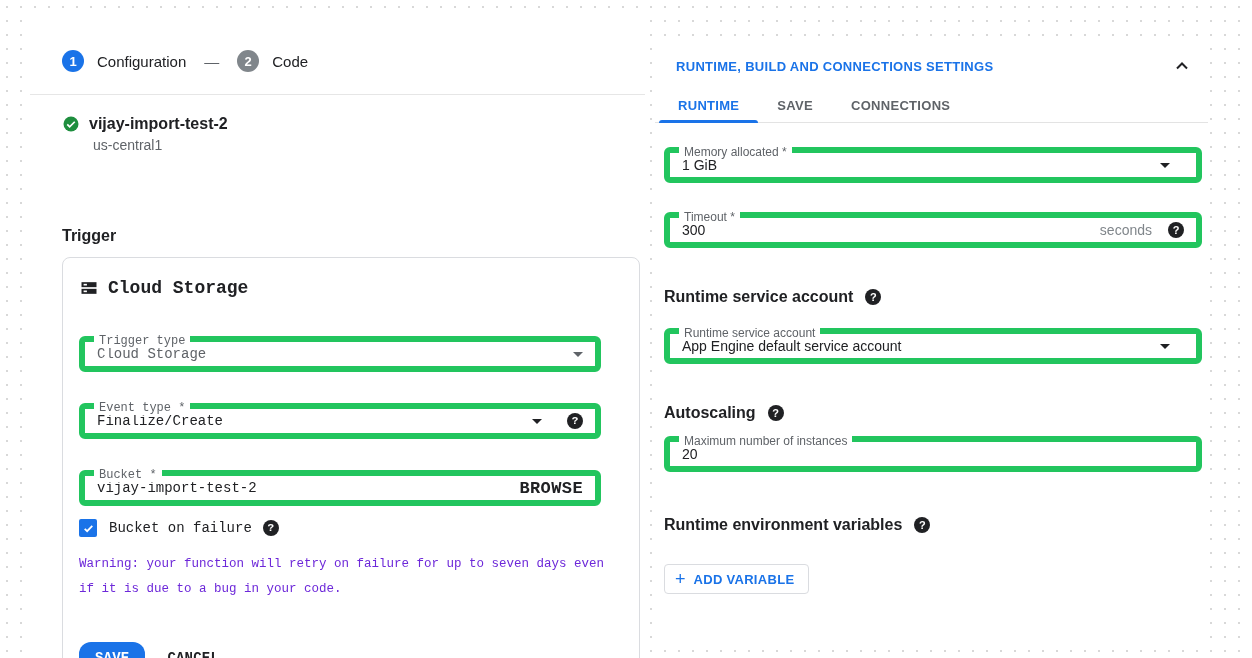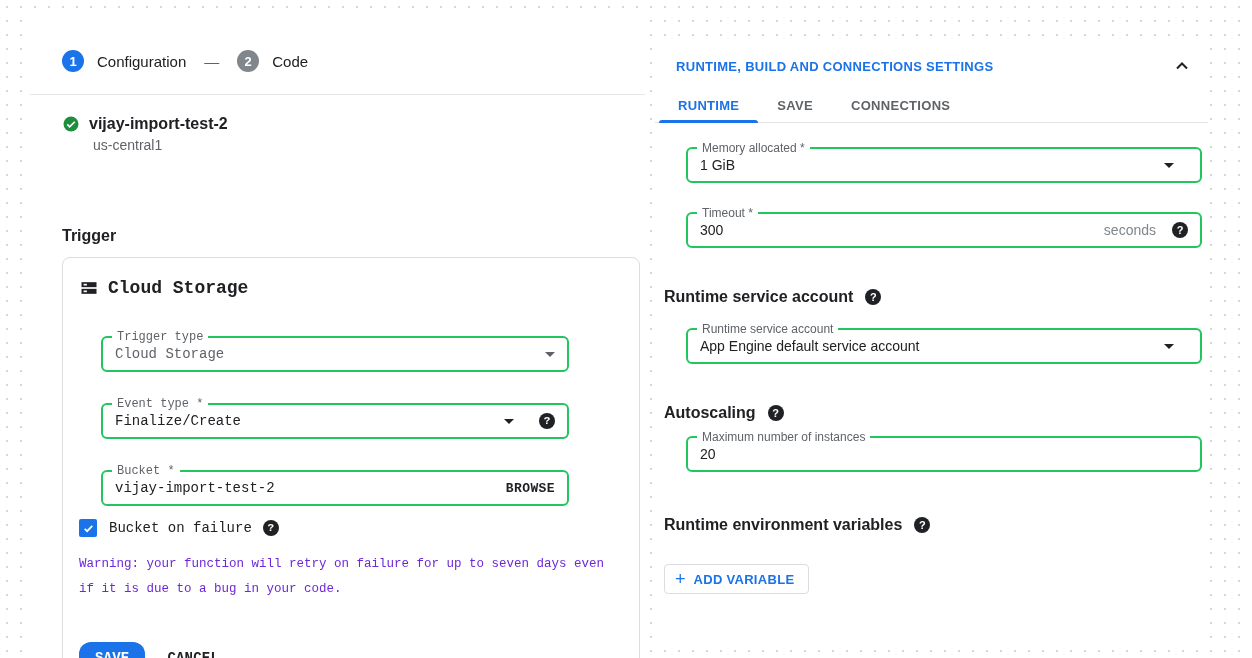--- a/index.html
+++ b/index.html
@@ -30,40 +30,40 @@
   .fn-header { display:flex; align-items:center; margin:20px 0 0 32px; }
   .fn-name { font-size:16px; font-weight:700; margin-left:9px; }
   .fn-region { margin:4px 0 0 63px; font-size:14px; color:#5f6368; }
   .trigger-heading { margin:74px 0 0 32px; font-size:16px; font-weight:700; }
 
   .trigger-card { margin:12px 0 0 32px; width:578px; border:1px solid #dadce0; border-radius:8px;
     padding:18px 16px 10px 16px; background:#fff;font-family:Liberation Mono, monospace; }
   .card-title-row { display:flex; align-items:center; height:24px; }
   .card-title { font-size:18px; font-weight:700; margin-left:9px; }
 
-  .field { position:relative; height:36px; border:2px solid #22c55e; border-radius:6px;
-    display:flex; align-items:center; padding:0 12px; background:#fff;margin-left:22px; }
-  .trigger-card .field { width:468px; }
+  .field { position:relative; height:36px; border:6px solid #22c55e; border-radius:6px;
+    display:flex; align-items:center; padding:0 12px; background:#fff; }
+  .trigger-card .field { width:522px; }
   .field-label { position:absolute; top:-7px; left:9px; background:#fff; padding:0 5px;
     font-size:12px; line-height:13px; color:#5f6368; white-space:nowrap; }
   .field-value { flex:1; font-size:14px; color:#202124; }
   .field-value.disabled { color:#5f6368; }
   .field input { flex:1; border:none; outline:none; background:transparent; font:inherit;
     font-size:14px; color:#202124; min-width:0; }
 
   .caret { width:0; height:0; border-left:5px solid transparent; border-right:5px solid transparent;
     border-top:5.5px solid #202124; flex:none; }
   .caret.gray { border-top-color:#5f6368; }
   .help { width:16px; height:16px; border-radius:50%; background:#202124; color:#fff;
     font-size:11px; font-weight:700; display:inline-flex; align-items:center;
     justify-content:center; flex:none; line-height:1; }
 
   .mt36 { margin-top:36px; }
   .mt31 { margin-top:31px; }
-  .browse { font-size:13px; font-weight:700; color:#202124; letter-spacing:.4px; }
+  .browse { font-size:17px; font-weight:700; color:#202124; letter-spacing:.4px; }
 
   .retry-row { display:flex; align-items:center; margin-top:13px; }
   .checkbox { width:18px; height:18px; border-radius:2px; background:#1a73e8; display:flex;
     align-items:center; justify-content:center; flex:none; }
   .retry-label { font-size:14px; font-weight:500; margin-left:12px; }
   .retry-row .help { margin-left:11px; }
   .warning { margin-top:15px; width:545px; font-size:12.5px; line-height:25px; color:#6d28d9; }
 
   .btn-row { display:flex; align-items:center; margin-top:40px; }
   .btn-primary { height:32px; padding:0 16px; border:none; border-radius:12px; background:#1a73e8;

